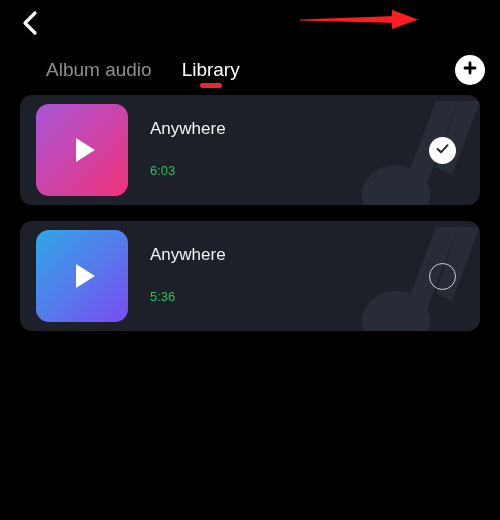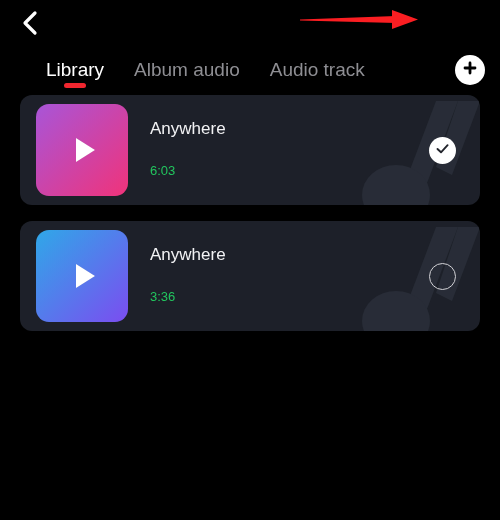--- a/index.html
+++ b/index.html
@@ -212,32 +212,29 @@
         <polygon points="0,13.5 96,10.0 96,17.0 0,14.5" fill="#fb1e22"></polygon>
         <polygon points="92,4 118,13.5 92,23" fill="#fb1e22"></polygon>
       </svg>
     </div>
 
   </div>
 
   <div class="tabsrow">
     <div class="tabs">
 
+      <div class="tab">
+        <span>Album audio</span>
+      </div>
+
       <div class="tab active">
         <span>Library</span>
         <span class="underline"></span>
       </div>
 
-      <div class="tab">
-        <span>Album audio</span>
-      </div>
-
-      <div class="tab">
-        <span>Audio track</span>
-      </div>
     </div>
 
     <div class="add-btn">
       <span>
         <svg width="18" height="18" viewBox="0 0 18 18" aria-hidden="true">
           <rect x="7.6" y="2.6" width="2.8" height="12.8" rx="1.3" fill="#000000"></rect>
           <rect x="2.6" y="7.6" width="12.8" height="2.8" rx="1.3" fill="#000000"></rect>
         </svg>
       </span>
     </div>
@@ -284,21 +281,21 @@
           </g>
         </svg>
       </span>
 
       <div class="thumb" style="background:linear-gradient(135deg,#2fa8e8 0%,#7b4df0 100%);">
         <span class="play"></span>
       </div>
 
       <div class="meta">
         <div class="title">Anywhere</div>
-        <div class="duration">3:36</div>
+        <div class="duration">5:36</div>
       </div>
 
       <div class="sel empty">
         <span></span>
       </div>
     </div>
 
 
   </div>
 </div>

